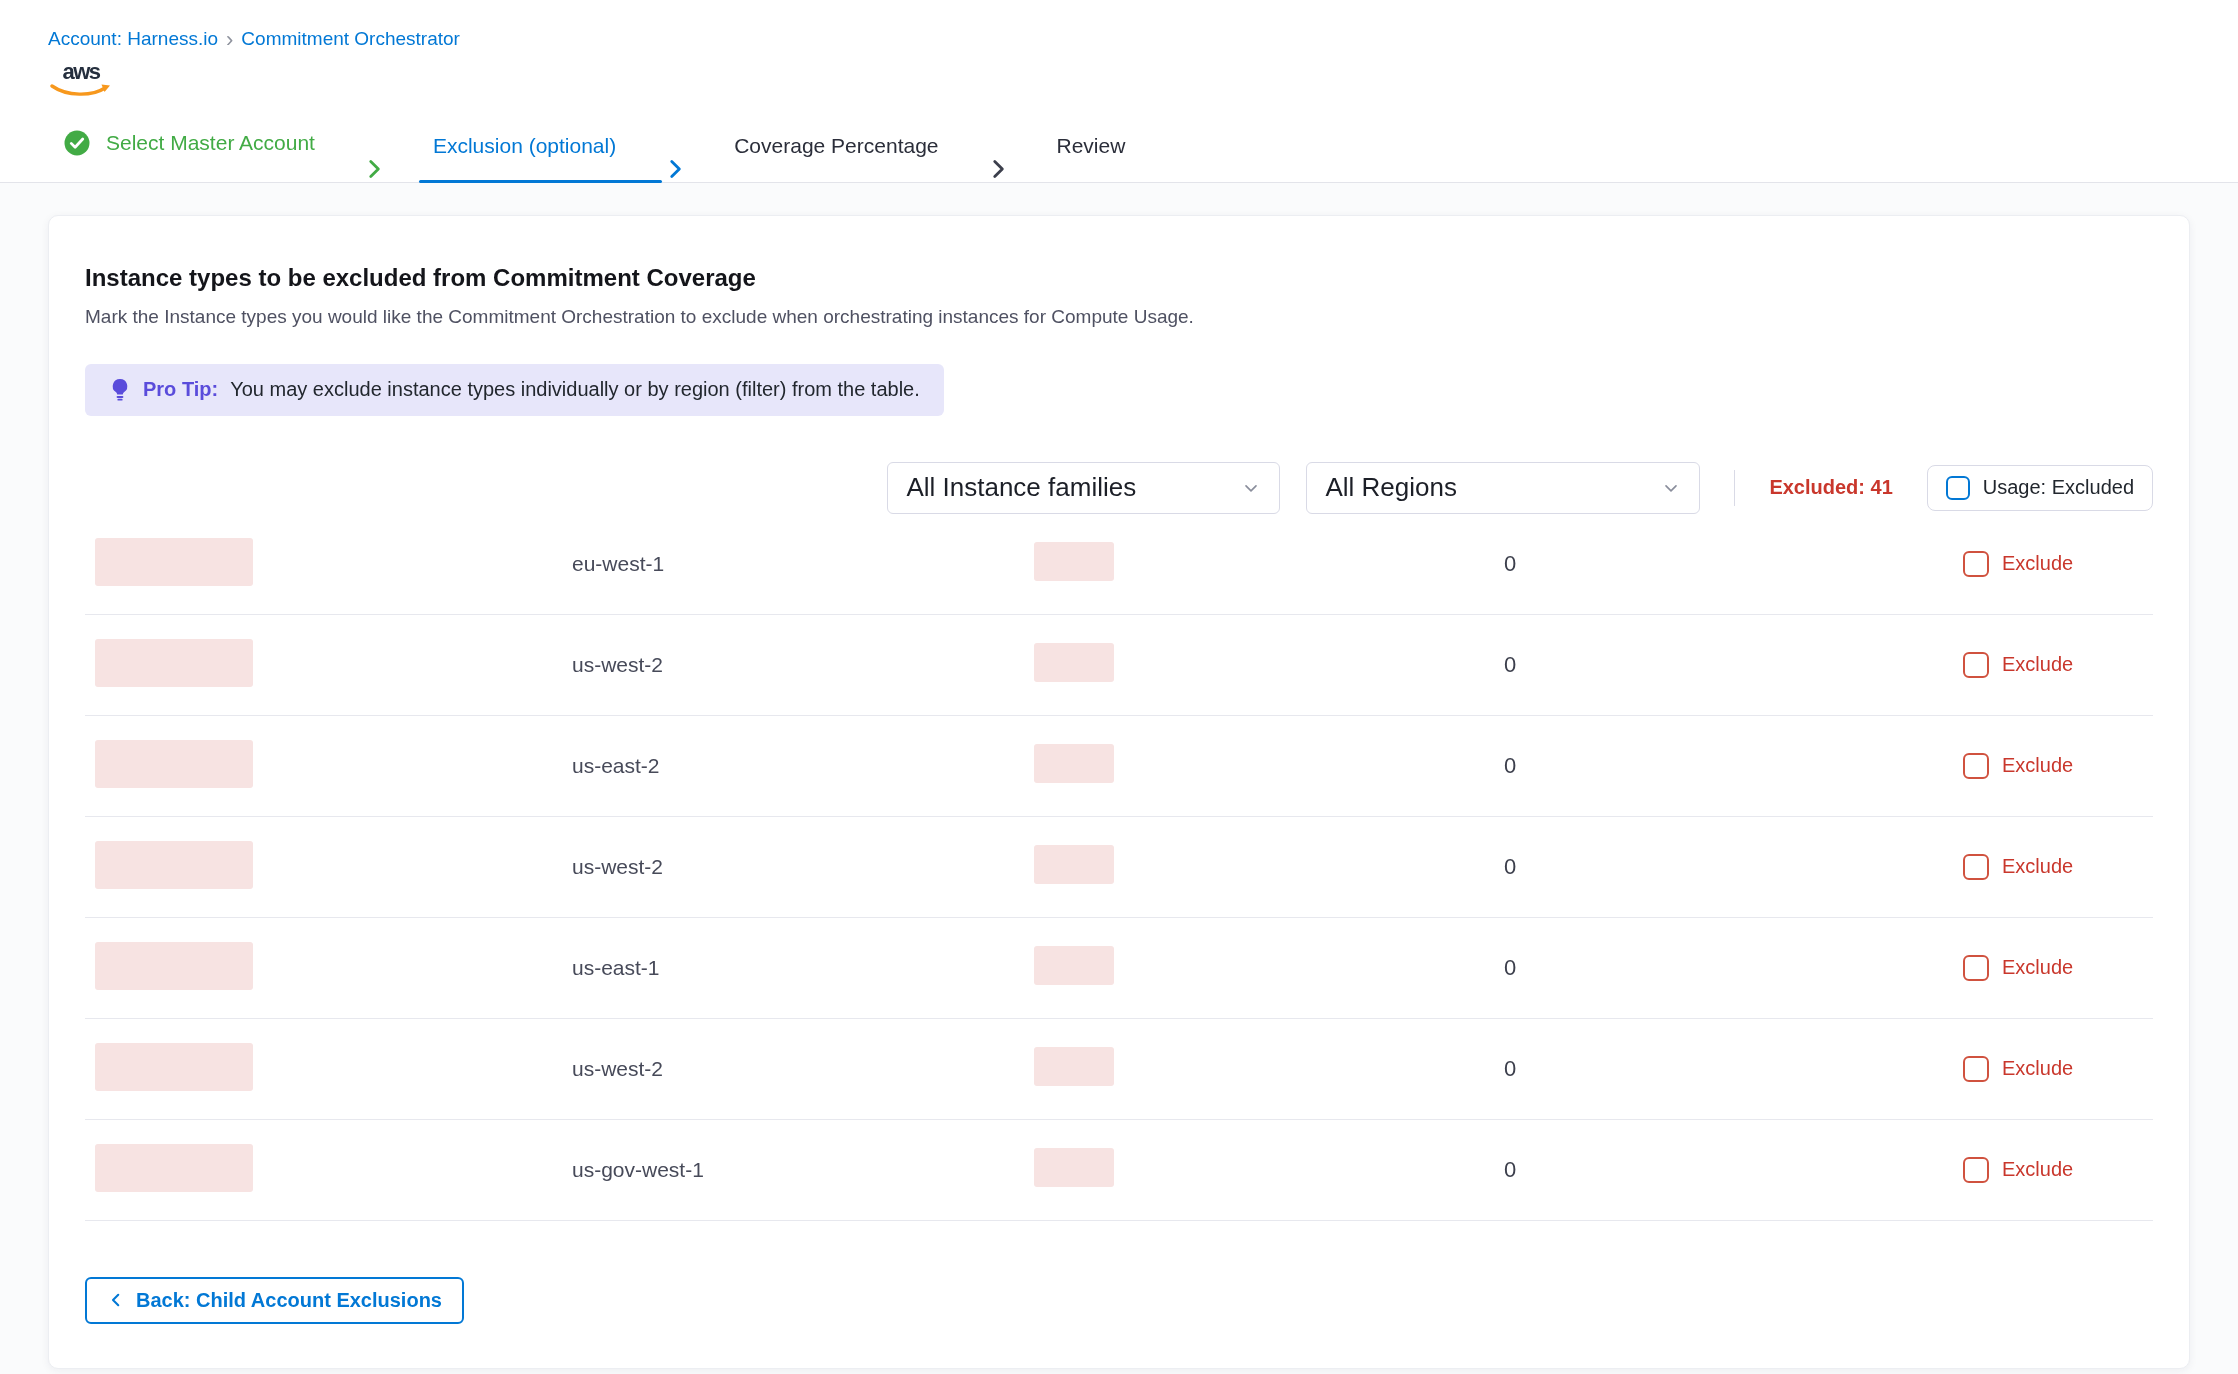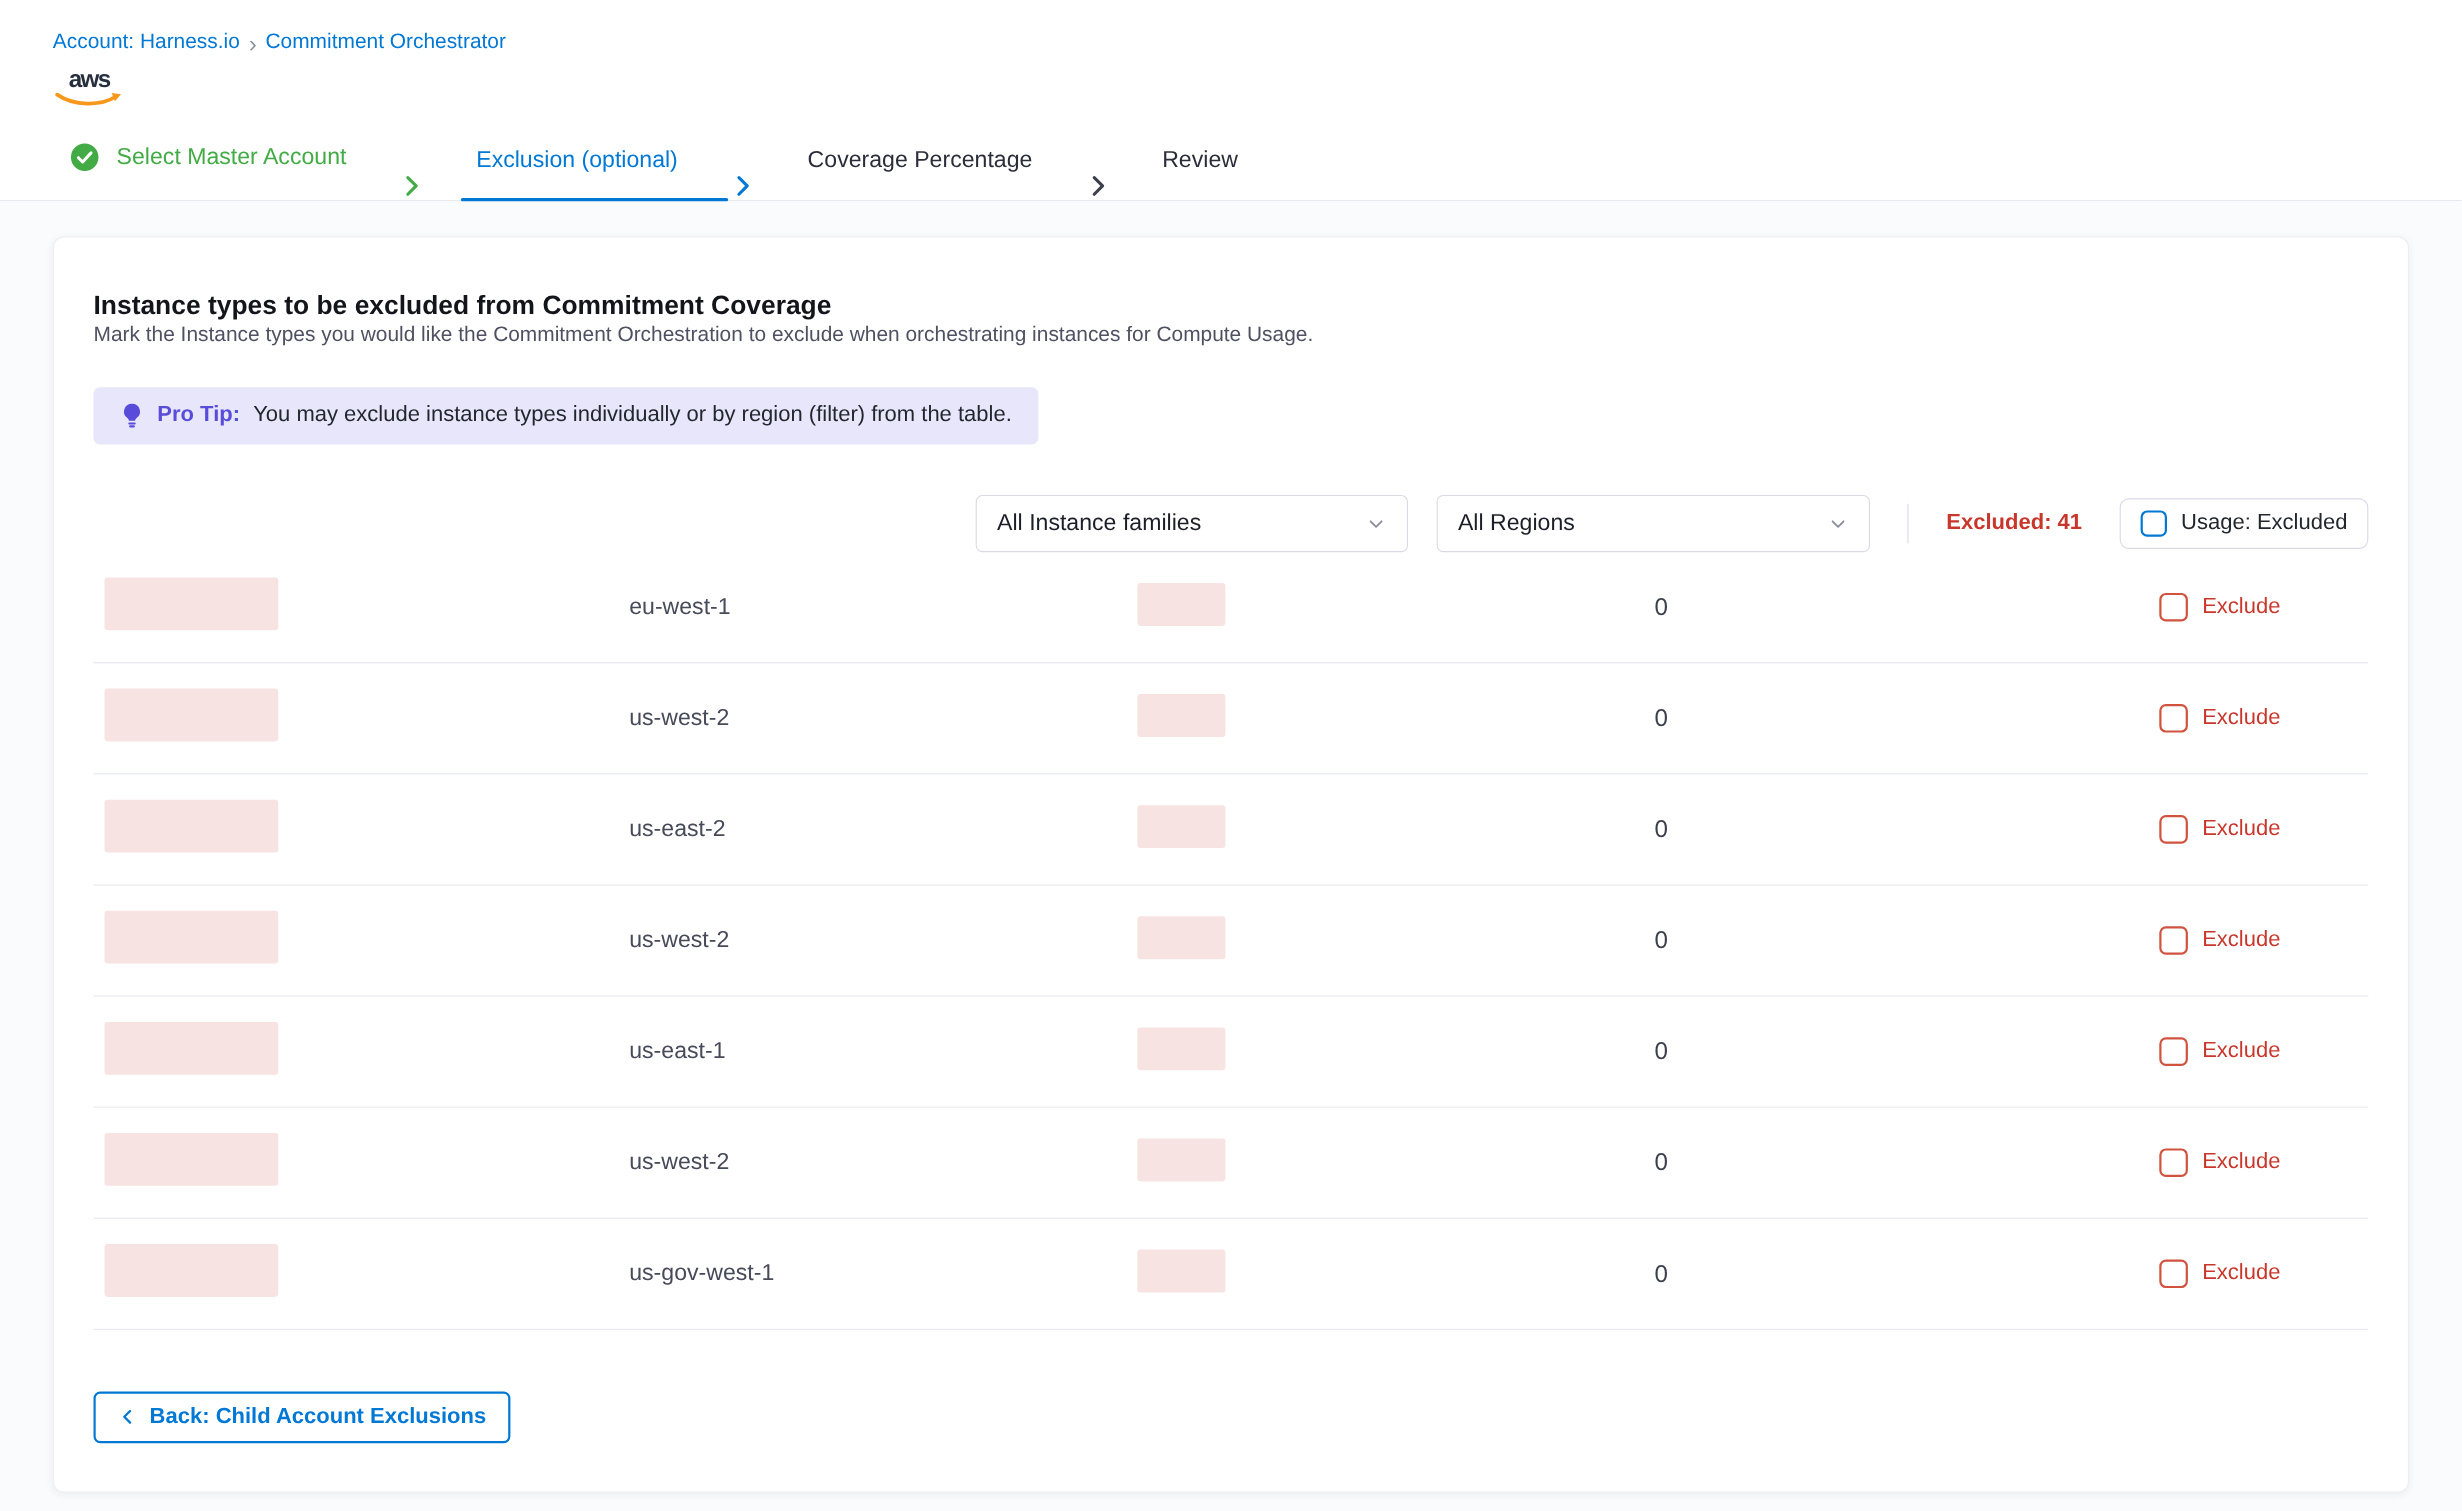--- a/index.html
+++ b/index.html
@@ -32,32 +32,32 @@
   .step-chev { display: inline-flex; line-height: 0; }
   .step-chev.completed { color: #42ab45; }
   .step-chev.active { color: #0278d5; }
   .step-chev.upcoming { color: #3c3f4c; }
 
   
   .content { background: #fafbfc; padding: 32px 48px 36px 48px; min-height: 1164px; }
   .card { background: #fff; border: 1px solid #eceef2; border-radius: 10px;
           box-shadow: 0 2px 8px rgba(40,41,61,0.06); padding: 48px 36px 44px 36px; }
   .card h2 { font-size: 24px; font-weight: bold; color: #14151a; }
-  .card .sub { font-size: 19px; color: #4f5162; margin-top: 2px; }
+  .card .sub { font-size: 19px; color: #4f5162; margin-top: 14px; }
 
   .protip { display: inline-flex; align-items: center; gap: 12px; margin-top: 36px;
             background: #e7e6fa; border-radius: 6px; padding: 14px 24px; font-size: 20px; color: #22272e; }
   .bulb { display: inline-flex; line-height: 0; }
   .protip-label { color: #5a4cdb; font-weight: bold; }
 
   
   .filters { display: flex; align-items: center; justify-content: flex-end; gap: 26px; margin-top: 46px; }
   .dropdown { width: 393px; height: 52px; border: 1px solid #d9dae6; border-radius: 6px; background: #fff;
               display: flex; align-items: center; justify-content: space-between; padding: 0 18px;
-              font-size: 21px; color: #1c1f27; cursor: pointer; }
+              font-size: 26px; color: #1c1f27; cursor: pointer; }
   .dropdown.regions { width: 394px; }
   .dd-chev { color: #8a8e9c; display: inline-flex; line-height: 0; }
   .vdiv { width: 1px; height: 36px; background: #d9dae6; margin-left: 8px; }
   .excluded-count { color: #c9372c; font-weight: bold; font-size: 20px; margin: 0 8px; }
   .show-excluded { display: flex; align-items: center; gap: 13px; height: 46px; padding: 0 18px;
                    border: 1px solid #d9dae6; border-radius: 8px; background: #fff; font-size: 20px;
                    color: #22272e; cursor: pointer; }
 
   .cb { width: 26px; height: 26px; border-radius: 6px; background: #fff; display: inline-block; flex: none; cursor: pointer; }
   .cb-red { border: 2px solid #d0523f; }

